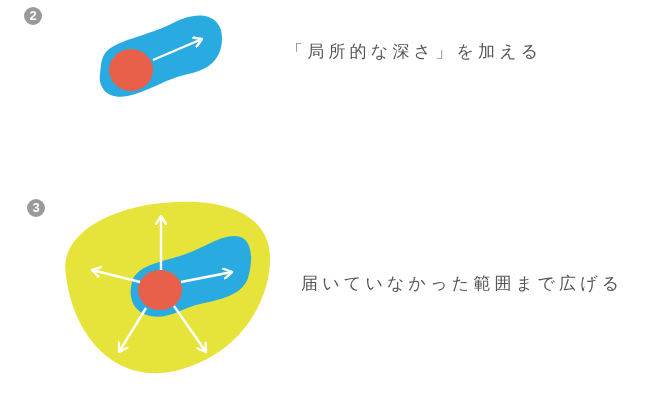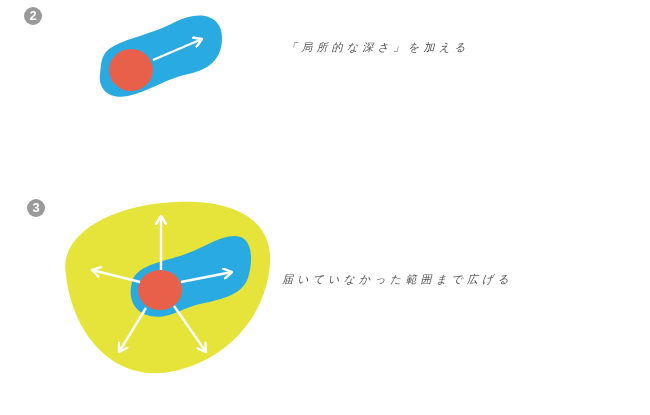--- a/index.html
+++ b/index.html
@@ -1,22 +1,22 @@
 <!DOCTYPE html>
 <html><head>
 <meta charset="utf-8">
 <style>
   html, body { margin: 0; padding: 0; background: #ffffff; }
   body { width: 650px; height: 415px; position: relative; overflow: hidden;
          font-family: "DejaVu Sans", sans-serif; }
   .badge { position: absolute; width: 18px; height: 18px; border-radius: 50%;
            background: #9a9a9a; color: #fff; font-size: 13px; font-weight: bold;
            line-height: 18px; text-align: center; font-family: "Liberation Sans", sans-serif; }
-  .caption { position: absolute; color: #555555; font-size: 11px; letter-spacing: 4.2px;
-             white-space: nowrap; font-family: "DejaVu Sans", sans-serif; font-style: italic; }
+  .caption { position: absolute; color: #555555; font-size: 17px; letter-spacing: 4.2px;
+             white-space: nowrap; font-family: "DejaVu Sans", sans-serif; }
   svg { position: absolute; left: 0; top: 0; }
 </style>
 </head>
 <body>
 
 <svg width="650" height="415" viewBox="0 0 650 415">
   <defs>
     <marker id="ah" viewBox="0 0 12 12" refX="9" refY="6" markerWidth="12" markerHeight="12" markerUnits="userSpaceOnUse" orient="auto">
       <path d="M1,1 L9,6 L1,11" fill="none" stroke="#ffffff" stroke-width="2.4" stroke-linecap="round" stroke-linejoin="round"></path>
     </marker>
@@ -37,13 +37,13 @@
     <line x1="181" y1="282" x2="232" y2="272" stroke="#ffffff" stroke-width="2.4" marker-end="url(#ah)"></line>
     <line x1="146" y1="308" x2="119" y2="352" stroke="#ffffff" stroke-width="2.4" marker-end="url(#ah)"></line>
     <line x1="174" y1="306" x2="206" y2="352" stroke="#ffffff" stroke-width="2.4" marker-end="url(#ah)"></line>
   </g>
 </svg>
 
 <div class="badge" style="left:24px; top:7px;">2</div>
 <div class="caption" style="left:286px; top:40px;">「局所的な深さ」を加える</div>
 
 <div class="badge" style="left:27px; top:199px;">3</div>
-<div class="caption" style="left:282px; top:272px;">届いていなかった範囲まで広げる</div>
+<div class="caption" style="left:301px; top:272px;">届いていなかった範囲まで広げる</div>
 
 </body></html>

